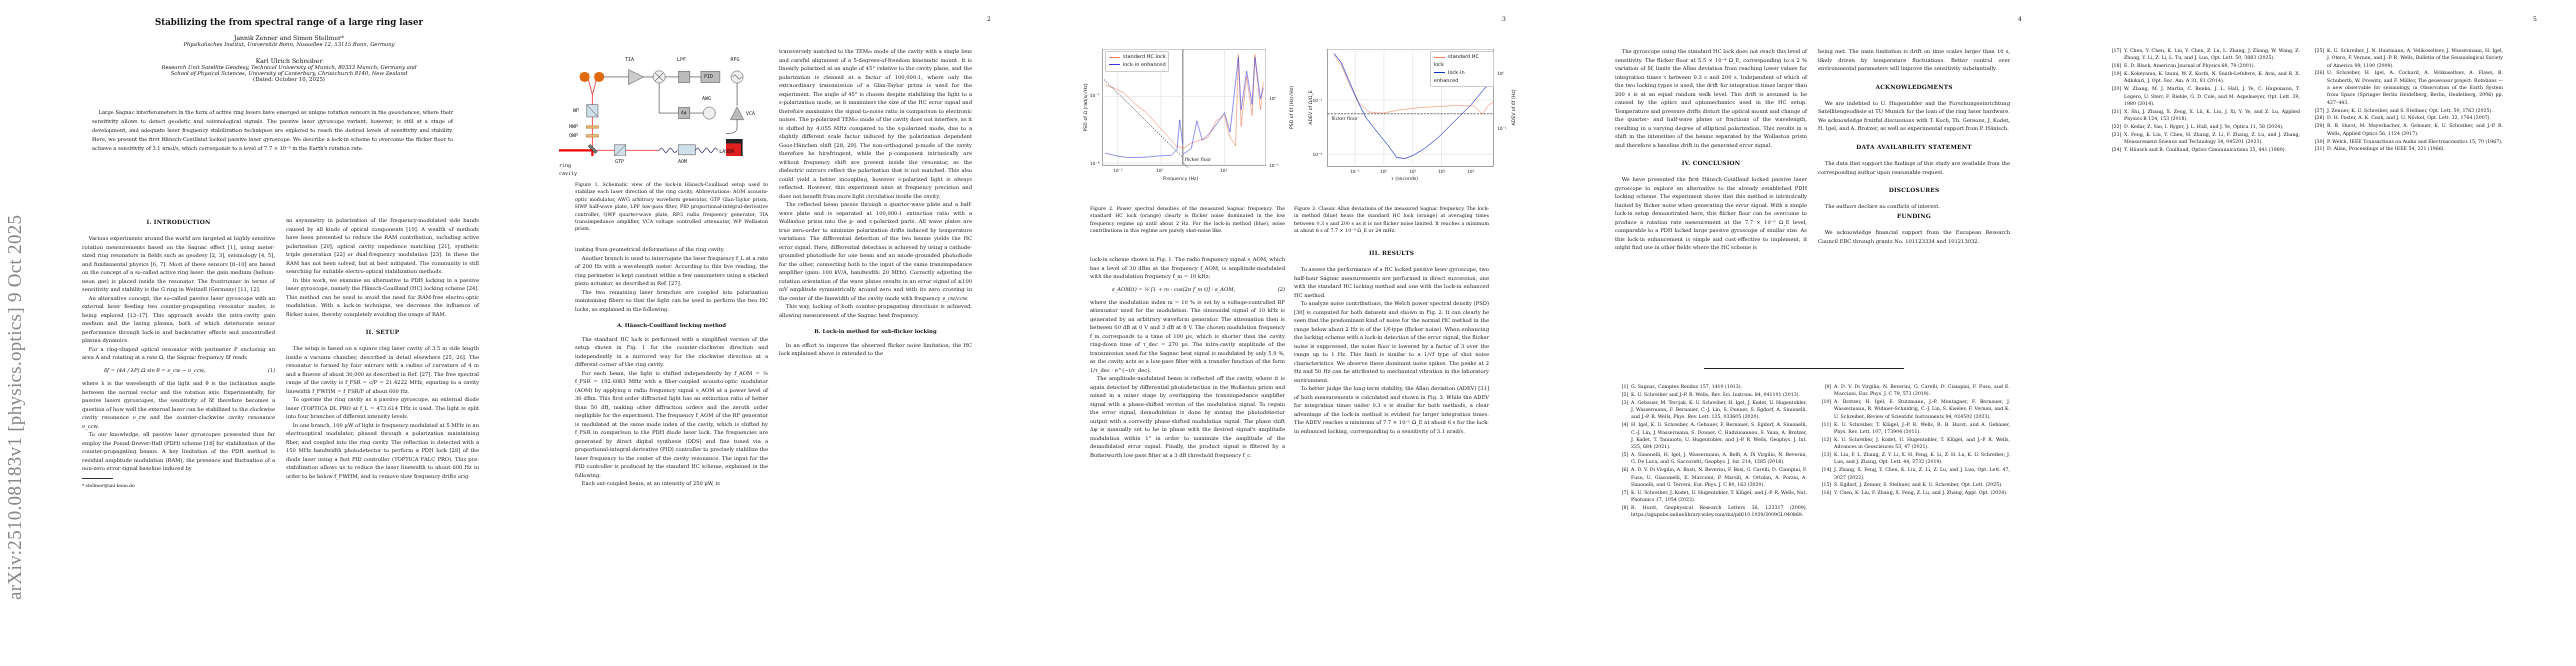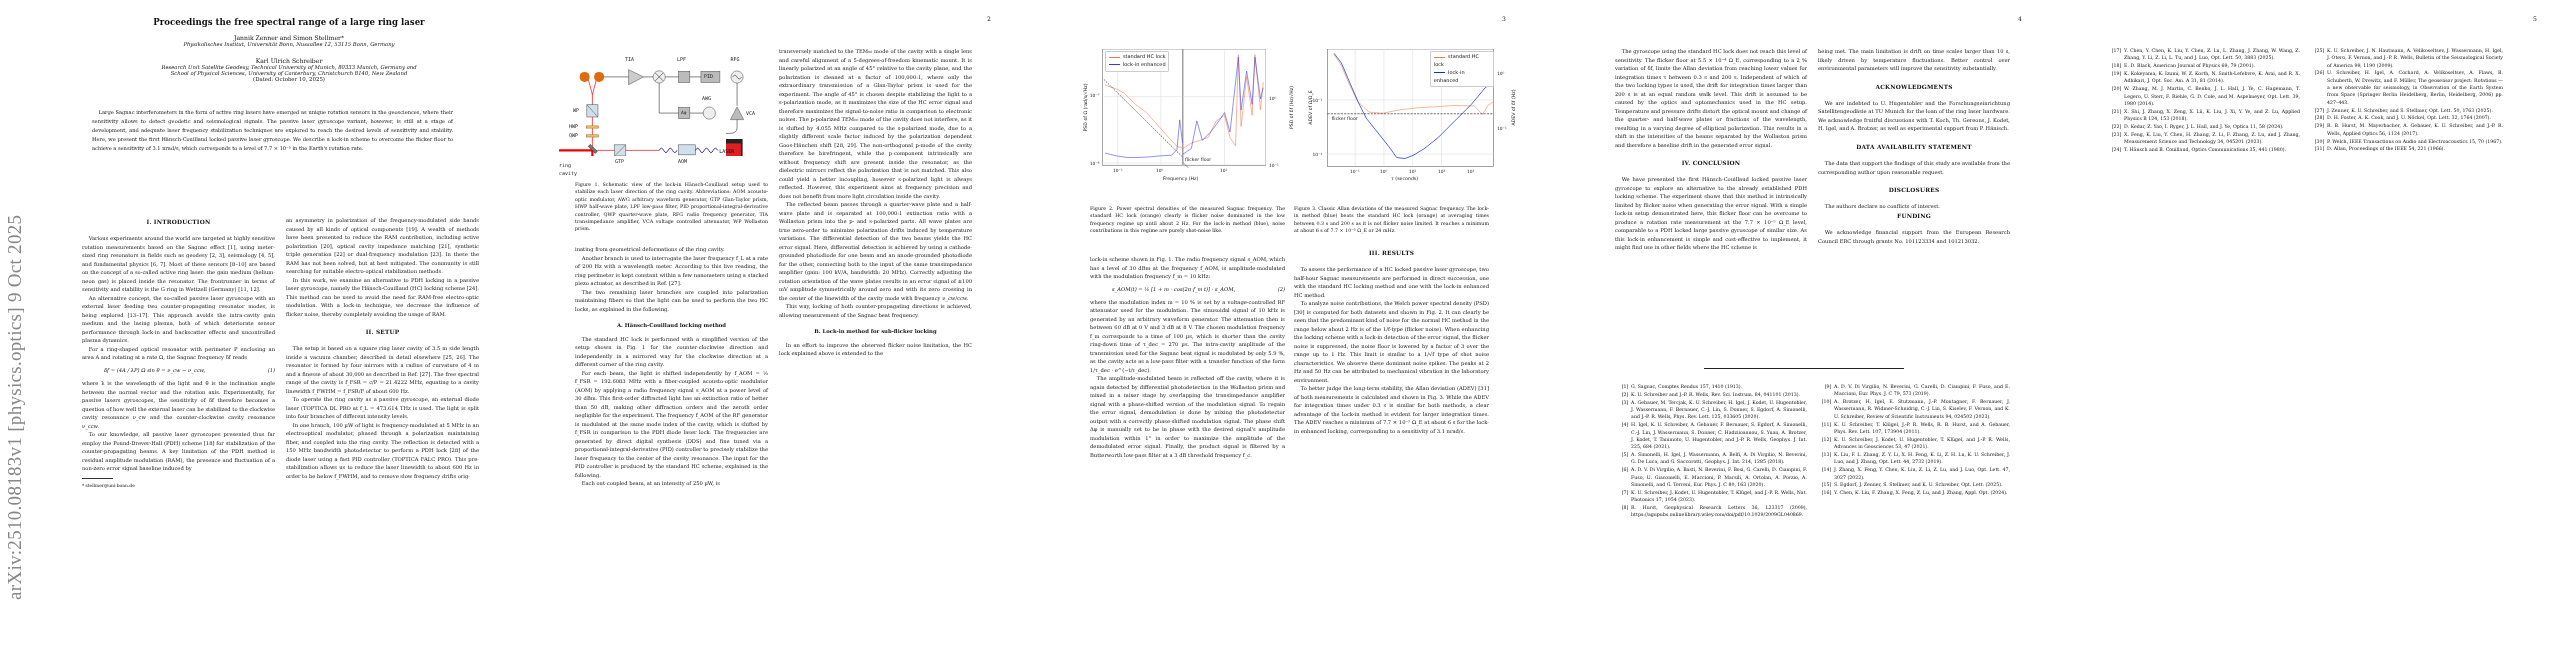--- a/index.html
+++ b/index.html
@@ -36,21 +36,21 @@
   .divider { border-top:0.6px solid #222; position:absolute; }
   .diagram-label { position:absolute; font-family:"DejaVu Sans Mono", monospace; font-size:5px; color:#222; }
 </style>
 </head>
 <body>
 
 <div class="page" style="left:0;">
   <div class="side-label">arXiv:2510.08183v1  [physics.optics]  9 Oct 2025</div>
 
   <div class="title">
-    <h1>Proceedings the free spectral range of a large ring laser</h1>
+    <h1>Stabilizing the from spectral range of a large ring laser</h1>
     <p class="author">Jannik Zenner and Simon Stellmer*</p>
     <p class="affil">Physikalisches Institut, Universität Bonn, Nussallee 12, 53115 Bonn, Germany</p>
     <div style="height:10px"></div>
     <p class="author">Karl Ulrich Schreiber</p>
     <p class="affil">Research Unit Satellite Geodesy, Technical University of Munich, 80333 Munich, Germany and</p>
     <p class="affil">School of Physical Sciences, University of Canterbury, Christchurch 8140, New Zealand</p>
     <p class="author" style="font-size:5.4px">(Dated: October 10, 2025)</p>
   </div>
 
   <div class="abstract">Large Sagnac interferometers in the form of active ring lasers have emerged as unique rotation sensors in the geosciences, where their sensitivity allows to detect geodetic and seismological signals. The passive laser gyroscope variant, however, is still at a stage of development, and adequate laser frequency stabilization techniques are explored to reach the desired levels of sensitivity and stability. Here, we present the first Hänsch-Couillaud locked passive laser gyroscope. We describe a lock-in scheme to overcome the flicker floor to achieve a sensitivity of 3.1 nrad/s, which corresponds to a level of 7.7 × 10⁻⁵ in the Earth's rotation rate.</div>

